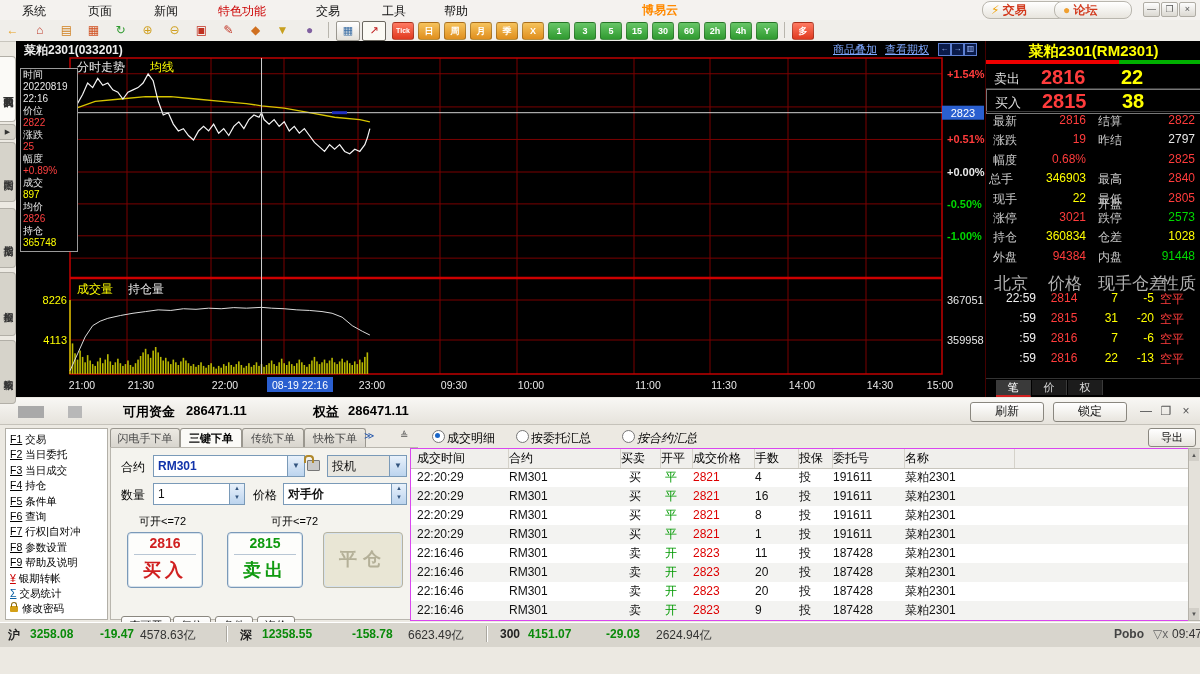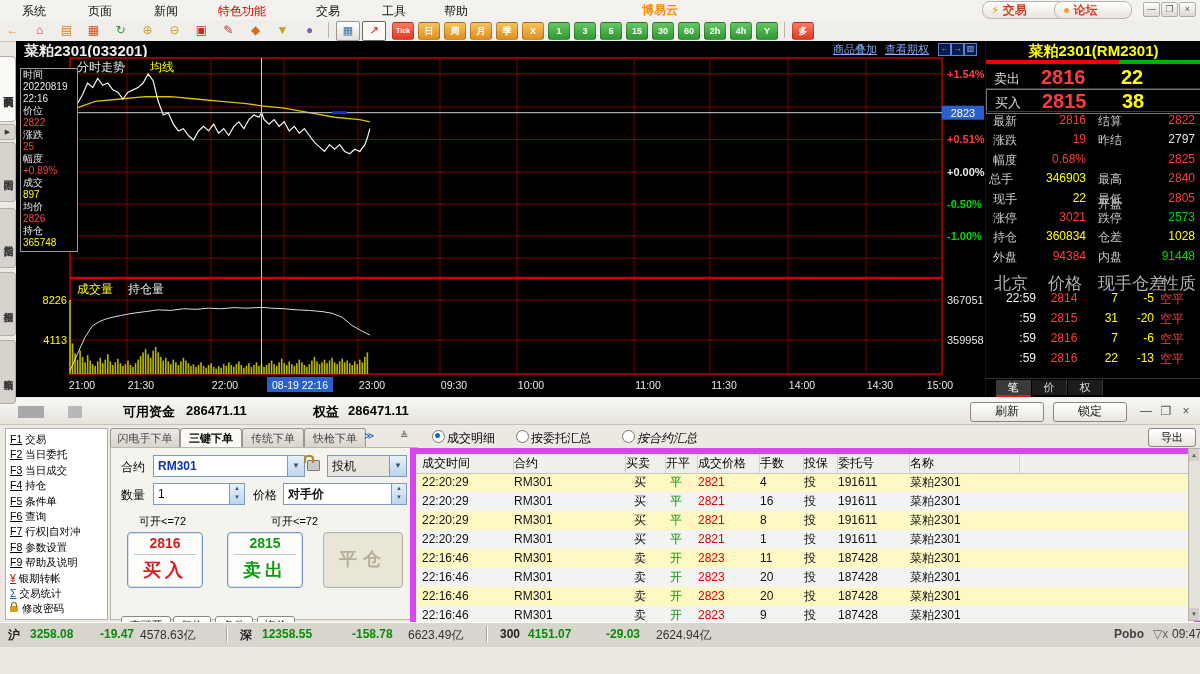--- a/index.html
+++ b/index.html
@@ -27,21 +27,21 @@
   .per-red{background:linear-gradient(#ff7a62,#e03a20);}
   .per-orange{background:linear-gradient(#f6c35c,#e08f1e);}
   .per-green{background:linear-gradient(#67c667,#2f9a2f);}
   
   .vtab{position:absolute;left:0;width:16px;background:#d6d3ca;border:1px solid #b2afa7;border-left:none;
         border-radius:0 4px 4px 0;writing-mode:vertical-rl;text-align:center;font-size:10px;color:#333;}
   .vtab.active{background:#fbfaf7;font-weight:bold;}
   
   #chartwin{left:16px;top:41px;width:969px;height:356px;background:#000;}
   #chart-titlebar{position:absolute;left:0;top:0;width:969px;height:16px;background:#000;}
-  #chart-title{position:absolute;left:8px;top:1px;color:#eee;font-size:15px;font-weight:bold;}
+  #chart-title{position:absolute;left:8px;top:1px;color:#eee;font-size:12px;font-weight:bold;}
   .chart-link{position:absolute;top:1px;color:#7fa8ff;font-size:11px;text-decoration:underline;}
   .mini-ico{position:absolute;top:2px;width:11px;height:11px;border:1px solid #5d7fd0;background:#0a1b4a;
             color:#9db8ff;font-size:8px;line-height:10px;text-align:center;}
   #tooltip-panel{position:absolute;left:4px;top:27px;width:52px;height:182px;background:#000;
                  border:1px solid #9a9a9a;font-size:10px;line-height:12px;padding:0 2px;overflow:hidden;}
   #tooltip-panel div{white-space:nowrap;}
   .tt-w{color:#e8e8e8;} .tt-r{color:#ff4040;} .tt-y{color:#ffff00;}
   
   #quote{left:985px;top:41px;width:215px;height:356px;background:#000;border-left:1px solid #400;}
   #quote-title{position:absolute;left:0;top:0;width:215px;height:19px;text-align:center;color:#ffff00;
@@ -101,21 +101,21 @@
   #btn-close .t{color:#b4b098;letter-spacing:6px;line-height:52px;}
   .smallbtn{position:absolute;top:168px;height:18px;background:linear-gradient(#fff,#e8e5de);border:1px solid #8a877f;
             border-radius:3px;font-size:11px;text-align:center;line-height:17px;}
   .split-arrow{position:absolute;font-size:8px;color:#777;}
   
   .radio{position:absolute;width:11px;height:11px;border:1px solid #777;border-radius:50%;background:#fff;}
   .radio.sel:before{content:"";position:absolute;left:2px;top:2px;width:5px;height:5px;border-radius:50%;background:#1a66c8;}
   .radio-lbl{position:absolute;font-size:12px;color:#000;}
   #export-btn{position:absolute;width:46px;height:17px;background:linear-gradient(#fff,#e8e5de);border:1px solid #8a877f;
               border-radius:3px;font-size:11px;text-align:center;line-height:16px;}
-  #fills-table{left:410px;top:448px;width:778px;height:171px;background:#fef9c3;border:6px solid #d946ef;}
+  #fills-table{left:410px;top:448px;width:778px;height:171px;background:#ffffff;border:1px solid #d946ef;}
   .cell{position:absolute;height:19px;line-height:19px;font-size:12px;overflow:hidden;white-space:nowrap;}
   .hrow{background:#f0efec;border-bottom:1px solid #c8c5bd;}
   .hcell{border-right:1px solid #d5d2ca;color:#000;}
   .drow-alt{background:#f3f3f1;}
   #vscroll{left:1188px;top:448px;width:12px;height:171px;background:#e4e1da;border:1px solid #b5b2aa;}
   .scr-btn{position:absolute;left:0;width:10px;height:12px;background:#d2cfc8;font-size:6px;color:#555;text-align:center;line-height:12px;}
   
   #statusbar{left:0;top:622px;width:1200px;height:24px;background:#d8d5cd;border-top:1px solid #fff;}
   .st{position:absolute;top:4px;font-size:12px;font-weight:bold;}
   .st-g{color:#0a8a0a;} .st-k{color:#222;font-weight:bold;} .st-a{color:#333;font-weight:normal;}

